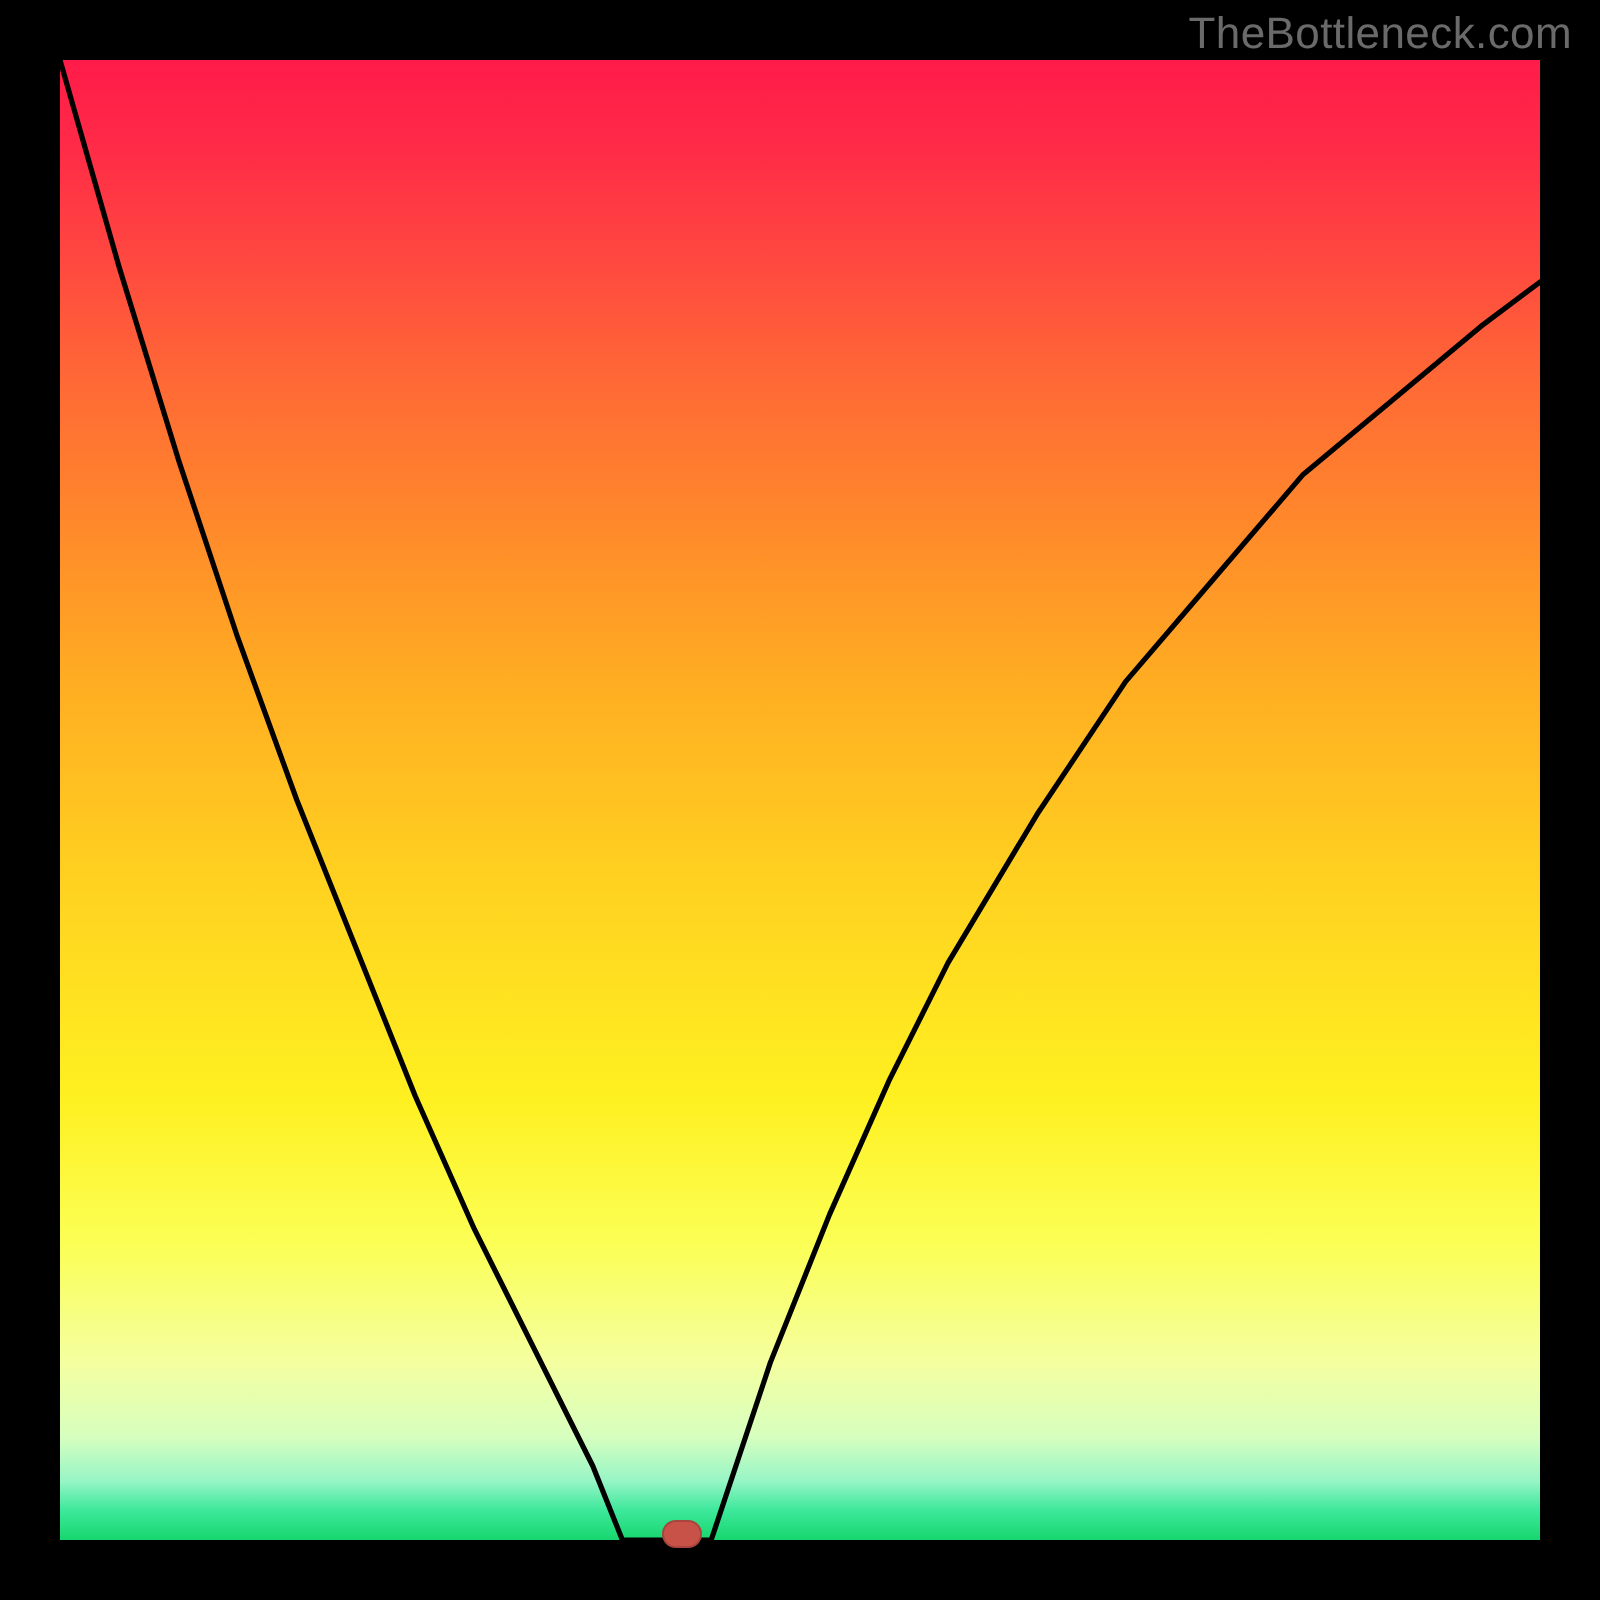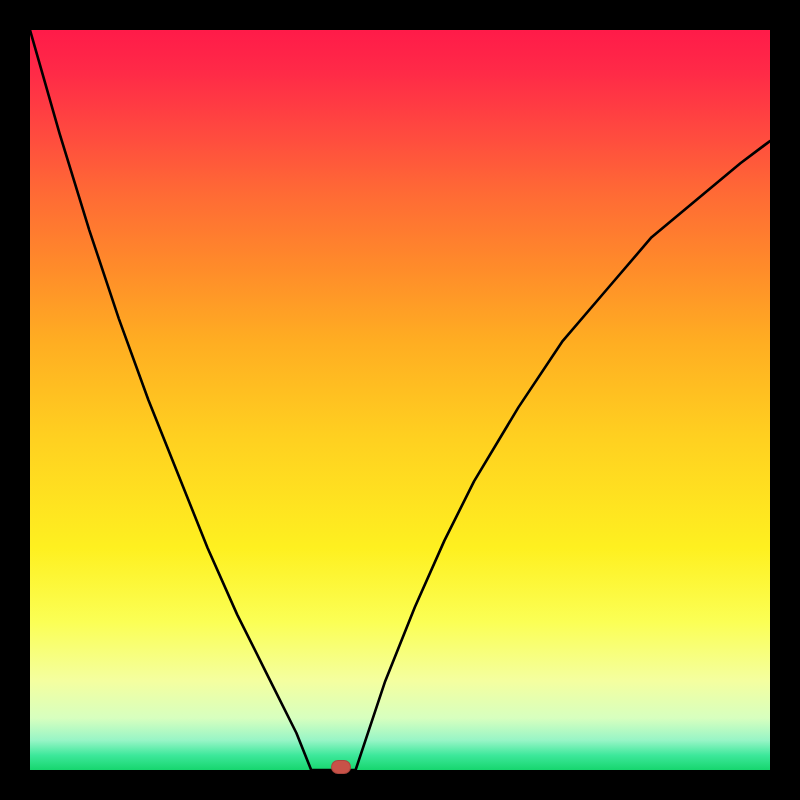--- a/index.html
+++ b/index.html
@@ -70,20 +70,21 @@
     transform: translate(-50%, -50%);
     z-index: 2;
     box-shadow: 0 0 0 1px rgba(0,0,0,0.15) inset;
   }
 </style>
 </head>
 <body>
 
 <div class="frame">
 
+  <div class="watermark">TheBottleneck.com</div>
 
   <div class="plot-area"></div>
 
   <svg class="curve" viewBox="0 0 740 740" preserveAspectRatio="none">
     <path id="curve-path" d="M0.0 0.0 L29.6 103.6 L59.2 199.8 L88.8 288.6 L118.4 370.0 L148.0 444.0 L177.6 518.0 L207.2 584.6 L236.8 643.8 L266.4 703.0 L281.2 740.0 L281.2 740.0 L325.6 740.0 L325.6 740.0 L355.2 651.2 L384.8 577.2 L414.4 510.6 L444.0 451.4 L488.4 377.4 L532.8 310.8 L577.2 259.0 L621.6 207.2 L666.0 170.2 L710.4 133.2 L740.0 111.0" fill="none" stroke="#000" stroke-width="2.6" stroke-linecap="round" stroke-linejoin="round"></path>
   </svg>
 
   <div id="marker" class="marker" style="left: 340.8px; top: 767px;"></div>
 
 </div>

